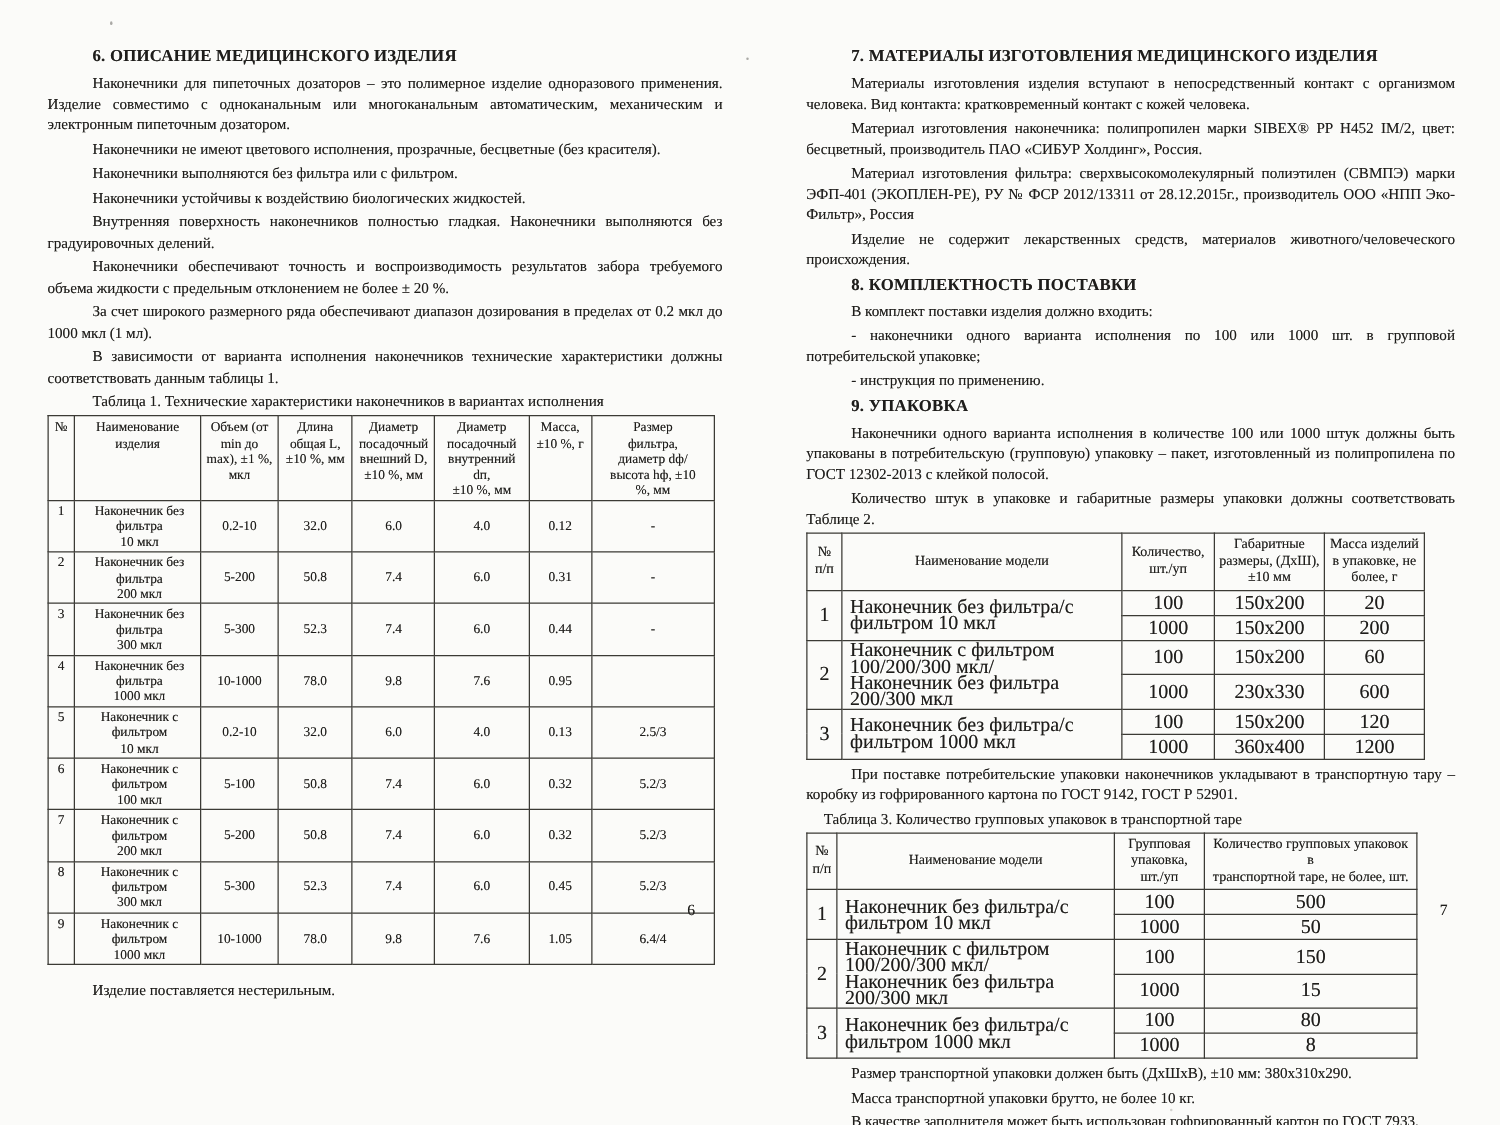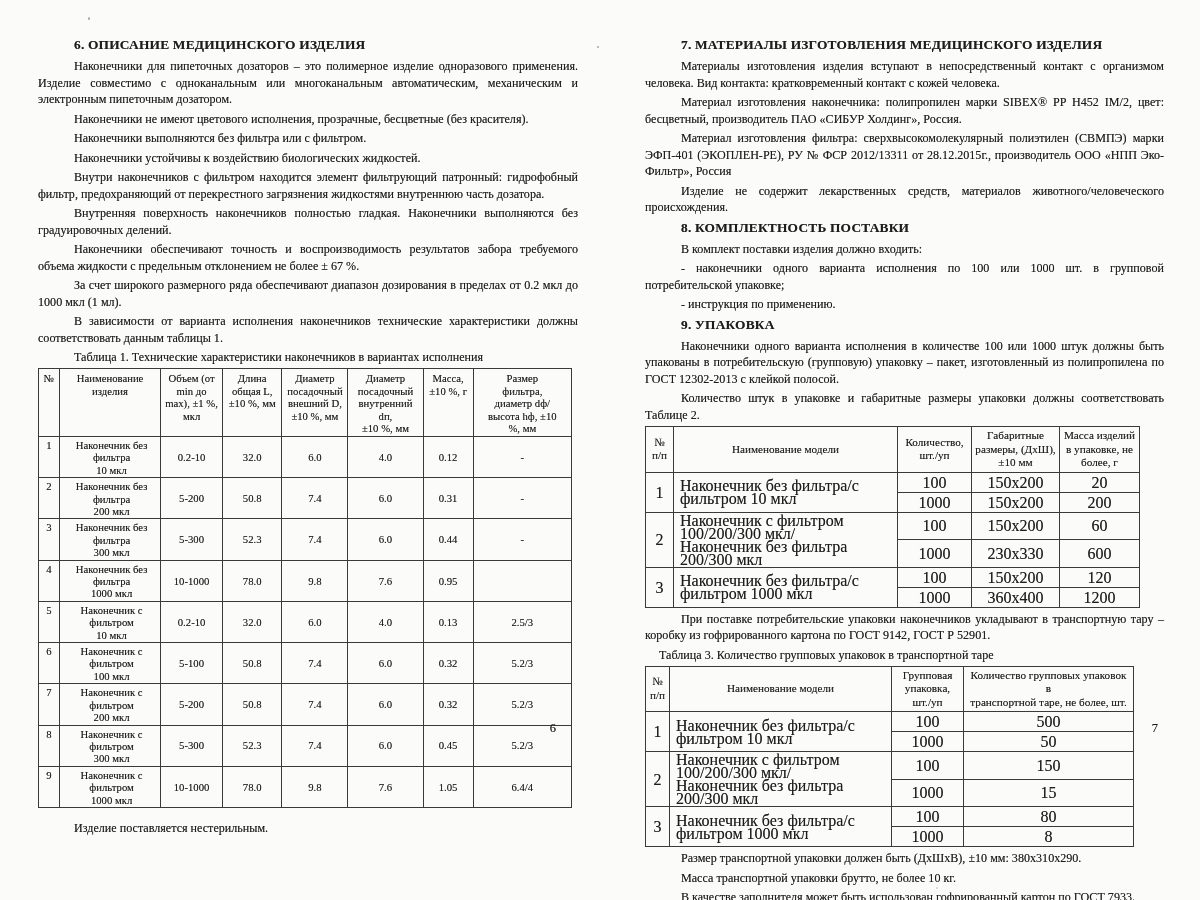--- a/index.html
+++ b/index.html
@@ -58,23 +58,22 @@
 <div class="spread">
 
   <div class="page page-left">
     <h2 class="heading">6. ОПИСАНИЕ МЕДИЦИНСКОГО ИЗДЕЛИЯ</h2>
 
     <div id="s6-paras">
         <p class="para">Наконечники для пипеточных дозаторов – это полимерное изделие одноразового применения. Изделие совместимо с одноканальным или многоканальным автоматическим, механическим и электронным пипеточным дозатором.</p>
         <p class="para">Наконечники не имеют цветового исполнения, прозрачные, бесцветные (без красителя).</p>
         <p class="para">Наконечники выполняются без фильтра или с фильтром.</p>
         <p class="para">Наконечники устойчивы к воздействию биологических жидкостей.</p>
-        <p class="para">Внутри наконечников с фильтром находится элемент фильтрующий патронный: гидрофобный фильтр, предохраняющий от перекрестного загрязнения жидкостями внутреннюю часть дозатора.</p>
         <p class="para">Внутренняя поверхность наконечников полностью гладкая. Наконечники выполняются без градуировочных делений.</p>
-        <p class="para">Наконечники обеспечивают точность и воспроизводимость результатов забора требуемого объема жидкости с предельным отклонением не более ± 67 %.</p>
+        <p class="para">Наконечники обеспечивают точность и воспроизводимость результатов забора требуемого объема жидкости с предельным отклонением не более ± 20 %.</p>
         <p class="para">За счет широкого размерного ряда обеспечивают диапазон дозирования в пределах от 0.2 мкл до 1000 мкл (1 мл).</p>
         <p class="para">В зависимости от варианта исполнения наконечников технические характеристики должны соответствовать данным таблицы 1.</p>
       </div>
 
     <p class="caption">Таблица 1. Технические характеристики наконечников в вариантах исполнения</p>
 
     <table id="table1">
         <colgroup>
           <col style="width: 20px;">
           <col style="width: 97px;">

